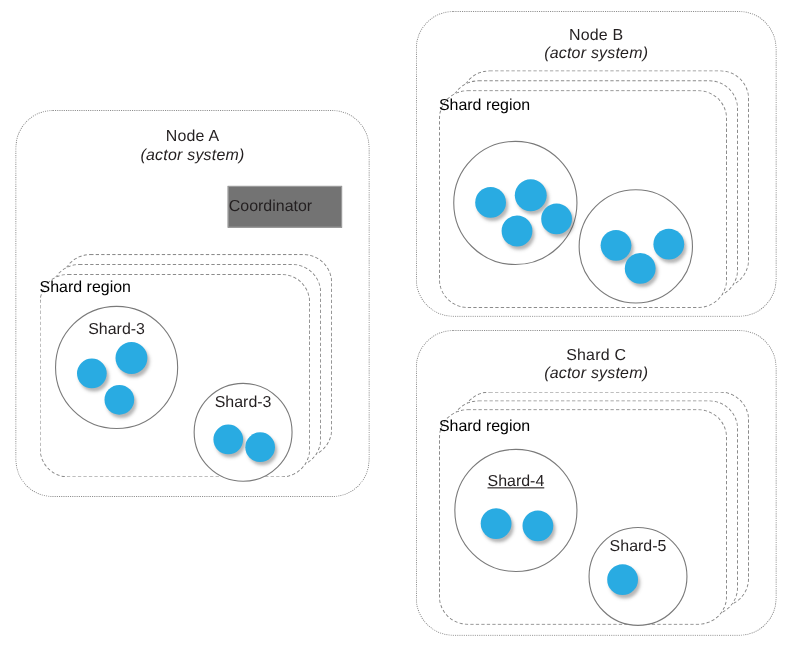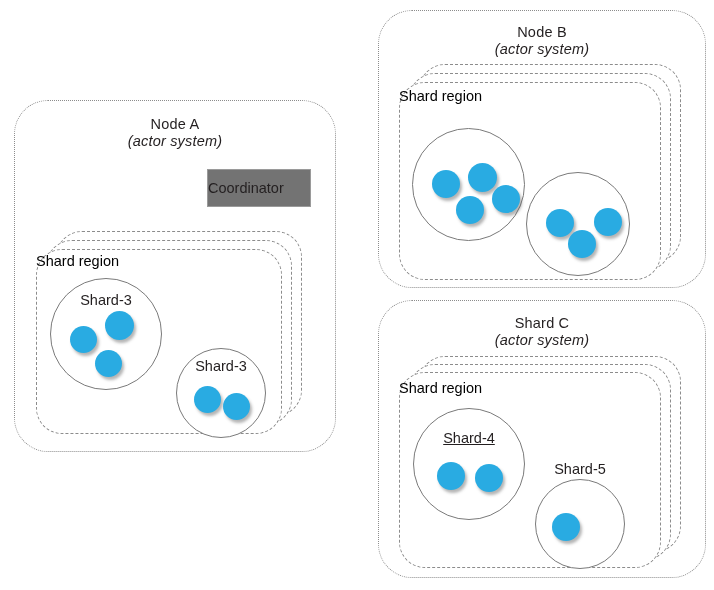--- a/index.html
+++ b/index.html
@@ -143,15 +143,15 @@
     <div class="node-title" style="top: 315px; left: 378px; width: 328px;"><span>Shard C</span><span class="sub">(actor system)</span></div>
     <div class="region-box" style="left: 419px; top: 356px; width: 262px; height: 196px; z-index: 1;"></div>
     <div class="region-box" style="left: 409px; top: 364px; width: 262px; height: 196px; z-index: 2;"></div>
     <div class="region-box" style="left: 399px; top: 372px; width: 262px; height: 196px; z-index: 3;"></div>
     <div class="region-label" style="top: 380px; left: 399px; width: 262px; z-index: 6;">Shard region</div>
     <div class="shard" style="left: 413px; top: 408px; width: 112px; height: 112px; z-index: 10;"></div>
     <div class="shard-label" style="top: 430px; left: 413px; width: 112px; z-index: 20; text-decoration: underline;">Shard-4</div>
     <div class="dot" style="left: 437px; top: 462px; width: 28px; height: 28px; z-index: 30;"></div>
     <div class="dot" style="left: 475px; top: 464px; width: 28px; height: 28px; z-index: 31;"></div>
     <div class="shard" style="left: 535px; top: 479px; width: 90px; height: 90px; z-index: 11;"></div>
-    <div class="shard-label" style="top: 461px; left: 535px; width: 90px; z-index: 21;">Shard-5</div>
+    <div class="shard-label" style="top: 489px; left: 535px; width: 90px; z-index: 21;">Shard-5</div>
     <div class="dot" style="left: 552px; top: 513px; width: 28px; height: 28px; z-index: 40;"></div>
   </div>
 
 </body></html>

